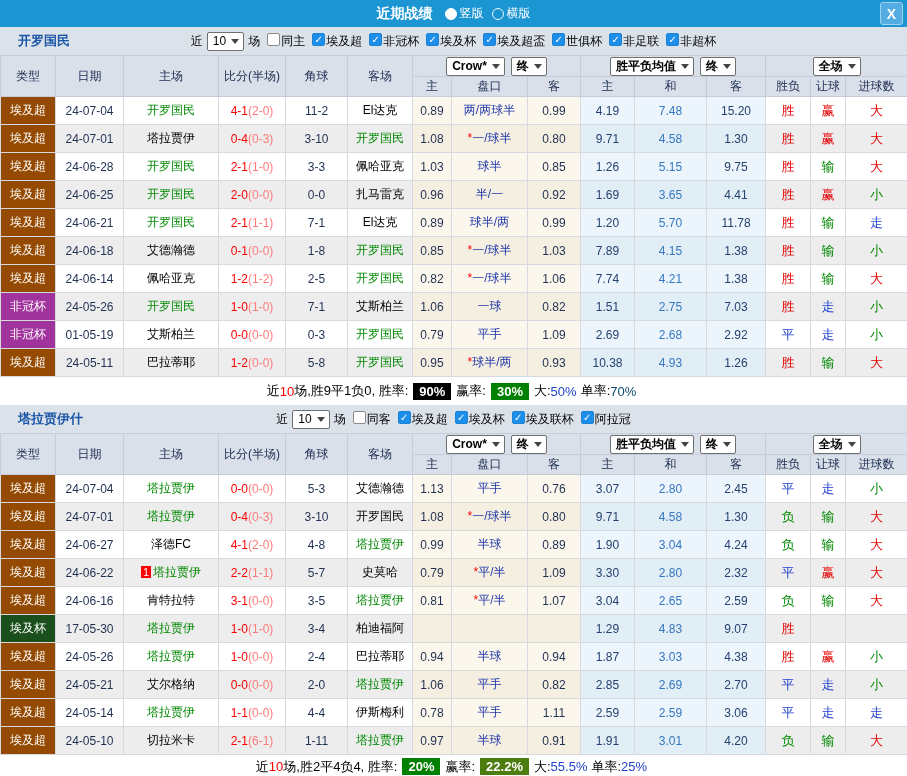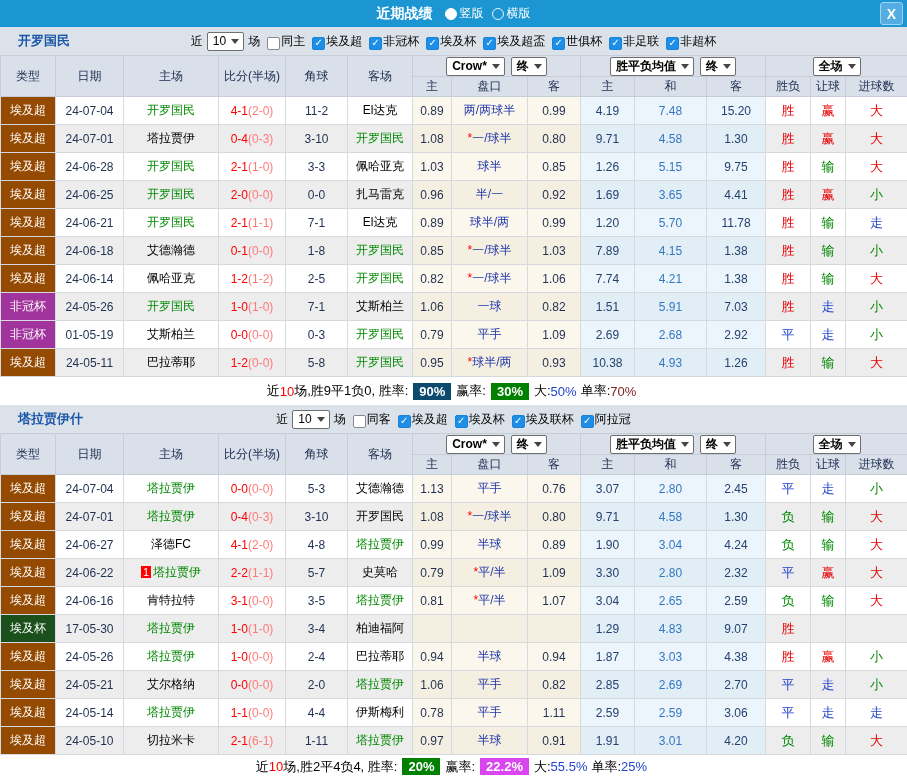--- a/index.html
+++ b/index.html
@@ -15,21 +15,21 @@
   .radio-opt { display:inline-flex; align-items:center; margin-left:8px; cursor:pointer; font-size:12px; }
   .radio { width:12px; height:12px; border-radius:50%; border:1px solid #EAF5FC; display:inline-block; margin-right:3px; }
   .radio.sel { background:#fff; border-color:#fff; }
   .close-btn { position:absolute; right:4px; top:2px; width:23px; height:23px; background:#53ADE3; border:1px solid #9FD4F0; border-radius:3px; color:#fff; font-weight:bold; font-size:14px; display:flex; align-items:center; justify-content:center; cursor:pointer; }
   
   .filter-bar { height:28px; background:#DCE2E9; position:relative; display:flex; align-items:center; justify-content:center; }
   .team-title { position:absolute; left:18px; color:#1A56A8; font-weight:bold; font-size:13px; }
   .filter-controls { display:flex; align-items:center; }
   .select-box { display:inline-flex; align-items:center; justify-content:space-between; background:#fff; border:1px solid #6F6F6F; border-radius:2px; height:19px; padding:0 4px 0 5px; margin:0 4px; cursor:pointer; color:#000; }
   .caret { width:0; height:0; border-left:4px solid transparent; border-right:4px solid transparent; border-top:5px solid #444; margin-left:5px; }
-  .cb-label { display:inline-flex; align-items:flex-end; cursor:pointer; margin-left:2px; }
+  .cb-label { display:inline-flex; align-items:flex-start; cursor:pointer; margin-left:2px; }
   .checkbox { width:13px; height:13px; display:inline-flex; align-items:center; justify-content:center; border-radius:2px; margin-right:1px; font-size:10px; line-height:1; }
   .checkbox.checked { background:#1E8FE8; border:1px solid #1B82D4; color:#fff; }
   .checkbox.unchecked { background:#fff; border:1px solid #8A8A8A; }
   .gap-l { margin-left:7px; }
   
   table { border-collapse:collapse; table-layout:fixed; width:907px; }
   thead th { background:#D9E0E9; border:1px solid #C6CDD8; font-weight:normal; color:#1C2B50; padding:0; }
   tr.h1 th.group { height:21px; }
   tr.h2 th { height:20px; }
   .selwrap { display:flex; align-items:center; justify-content:center;font-weight:bold; }
@@ -307,21 +307,21 @@
         <td class="type-cell" style="background: rgb(160, 51, 156);">非冠杯</td>
         <td class="lcol date">24-05-26</td>
         <td class="lcol team"><span class="focus">开罗国民</span></td>
         <td class="lcol"><span class="score-main">1-0</span><span class="score-half">(1-0)</span></td>
         <td class="lcol corner">7-1</td>
         <td class="lcol team"><span>艾斯柏兰</span></td>
         <td class="ocol odds">1.06</td>
         <td class="ocol hcap">一球</td>
         <td class="ocol odds">0.82</td>
         <td class="acol a-side">1.51</td>
-        <td class="acol a-mid">5.91</td>
+        <td class="acol a-mid">2.75</td>
         <td class="acol a-side">7.03</td>
         <td class="rcol res" style="color: rgb(230, 0, 0);">胜</td>
         <td class="rcol res" style="color: rgb(34, 68, 204);">走</td>
         <td class="rcol res" style="color: rgb(0, 136, 0);">小</td>
       </tr>
       <tr>
         <td class="type-cell" style="background: rgb(160, 51, 156);">非冠杯</td>
         <td class="lcol date">01-05-19</td>
         <td class="lcol team"><span>艾斯柏兰</span></td>
         <td class="lcol"><span class="score-main">0-0</span><span class="score-half">(0-0)</span></td>
@@ -354,27 +354,27 @@
         <td class="rcol res" style="color: rgb(0, 136, 0);">输</td>
         <td class="rcol res" style="color: rgb(230, 0, 0);">大</td>
       </tr>
     </tbody>
 </table>
 
 <div class="summary">
   <span>近</span>
     <span class="red-num">10</span>
     <span>场,胜9平1负0, 胜率:</span>
-  <span class="rate-badge" id="win-badge-0" style="background: #0c4a6e;">90%</span>
+  <span class="rate-badge" id="win-badge-0" style="background: #000000;">90%</span>
   <span>赢率:</span>
   <span class="rate-badge" id="odds-badge-0" style="background: rgb(0, 128, 0);">30%</span>
   <span>大:</span>
   <span class="pct" id="big-rate-0" style="color: rgb(34, 68, 204);">50%</span>
   <span>单率:</span>
-  <span class="pct" id="single-rate-0" style="color: #7f1d1d;">70%</span>
+  <span class="pct" id="single-rate-0" style="color: #0c4a6e;">70%</span>
 </div>
 
 <div class="filter-bar">
   <span class="team-title">塔拉贾伊什</span>
   <span class="filter-controls">
     <span>近</span>
     <span class="select-box">
       <span>10</span>
       <span class="caret"></span>
     </span>
@@ -643,18 +643,18 @@
       </tr>
     </tbody>
 </table>
 
 <div class="summary last">
   <span>近</span>
     <span class="red-num">10</span>
     <span>场,胜2平4负4, 胜率:</span>
   <span class="rate-badge" id="win-badge-1" style="background: rgb(0, 128, 0);">20%</span>
   <span>赢率:</span>
-  <span class="rate-badge" id="odds-badge-1" style="background: #d946ef;">22.2%</span>
+  <span class="rate-badge" id="odds-badge-1" style="background: #4d7c0f;">22.2%</span>
   <span>大:</span>
   <span class="pct" id="big-rate-1" style="color: rgb(34, 68, 204);">55.5%</span>
   <span>单率:</span>
   <span class="pct" id="single-rate-1" style="color: rgb(34, 68, 204);">25%</span>
 </div>
 
 </body></html>

